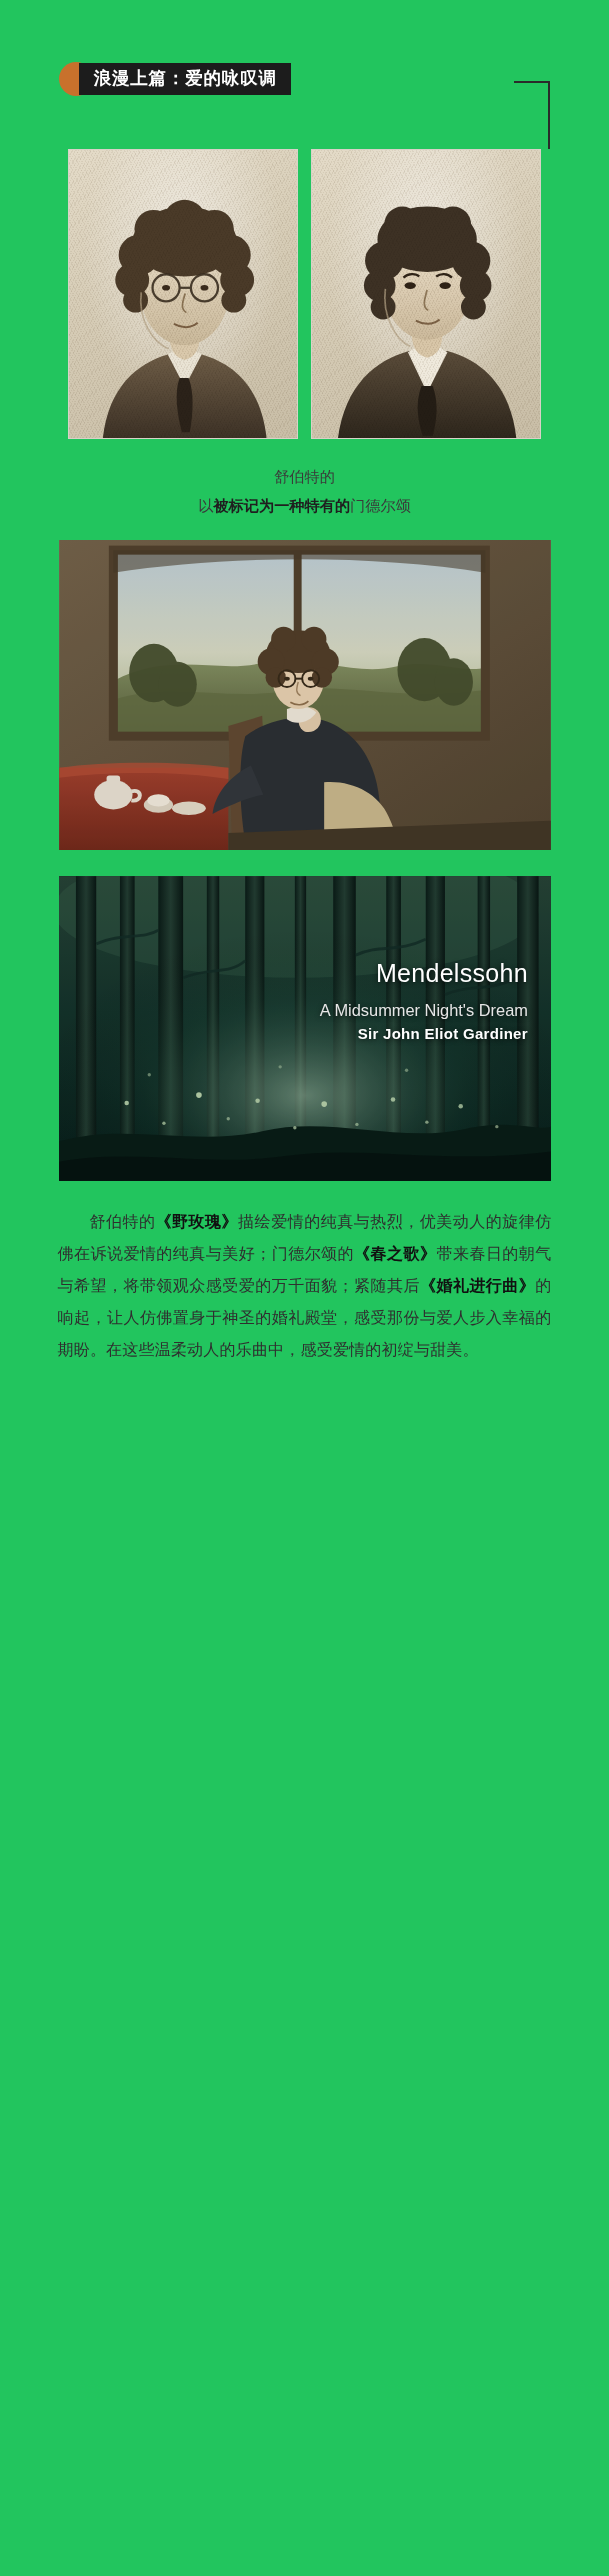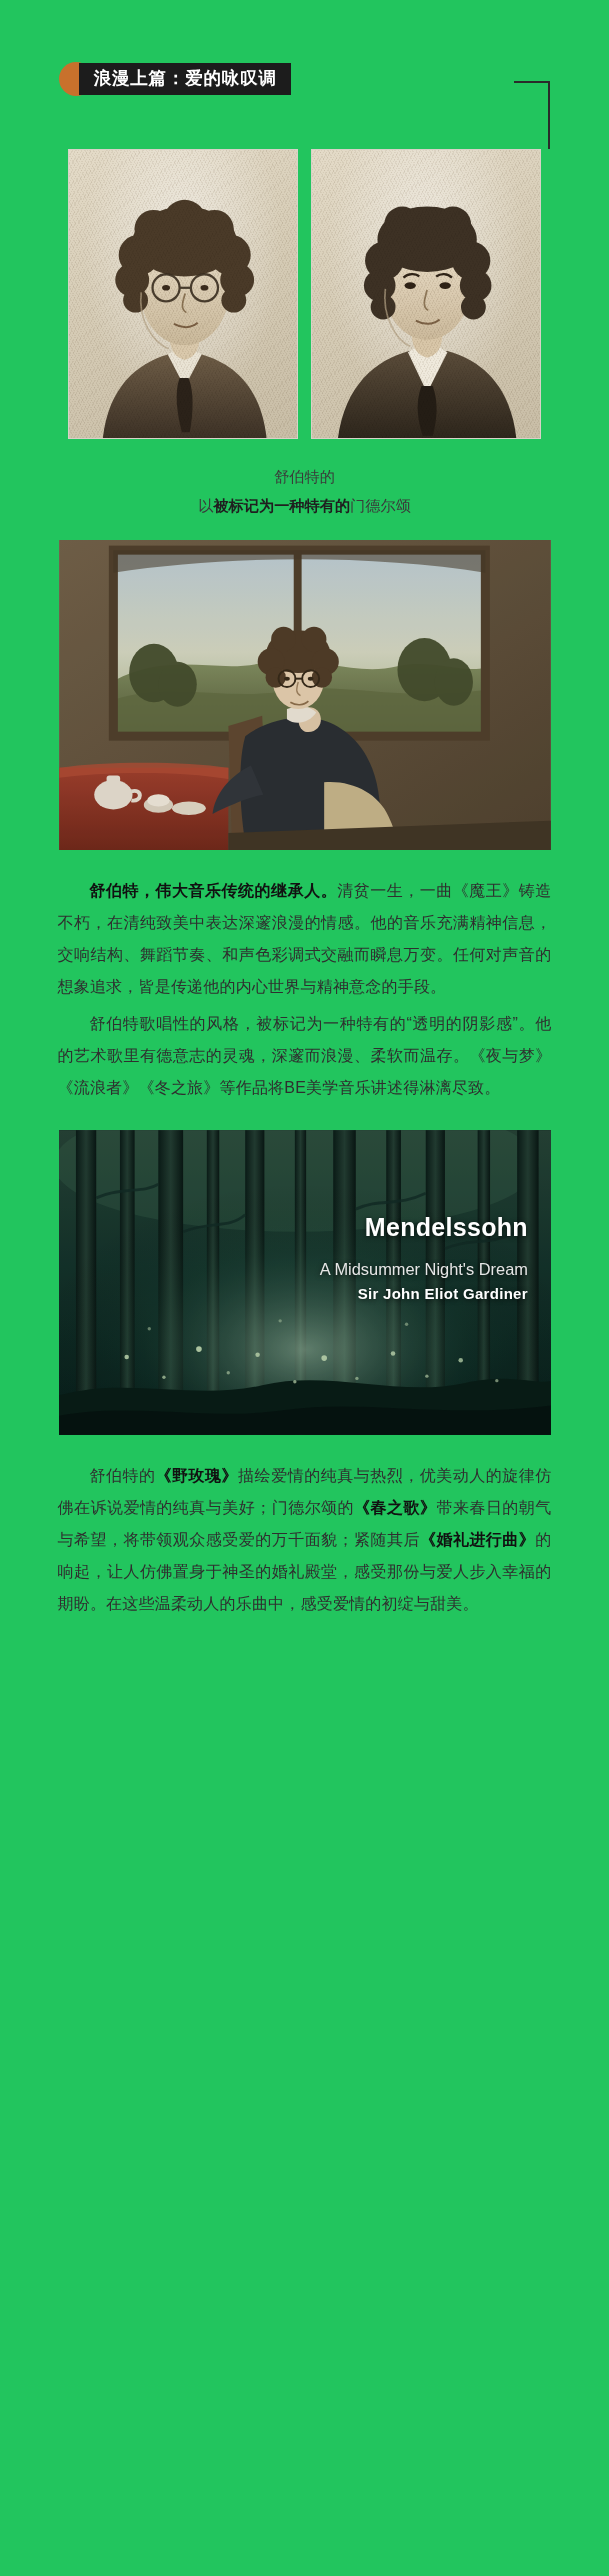--- a/index.html
+++ b/index.html
@@ -155,26 +155,26 @@
   .album-text {
     position: absolute;
     right: 22.6px;
     top: 84px;
     text-align: right;
     color: #ffffff;
     text-shadow: 0 1.1px 5.6px rgba(0,0,0,0.65);
   }
   .album-title {
     font-size: 25px;
-    font-weight: bold;
+    font-weight: normal;
     letter-spacing: 0.3px;
     line-height: 1.1;
   }
   .album-sub {
-    margin-top: 19px;
+    margin-top: 13px;
     font-size: 16.4px;
     color: #e6e6e6;
     font-weight: normal;
   }
   .album-conductor {
     margin-top: 5.6px;
     font-size: 15px;
     font-weight: bold;
     color: #ffffff;
     letter-spacing: 0.3px;
@@ -380,24 +380,20 @@
       <ellipse cx="446" cy="246" rx="5" ry="3.5" fill="#2e2417"></ellipse>
       <path d="M424 252 C420 266 420 272 428 276" stroke="#9b8161" stroke-width="2.5" fill="none"></path>
       <path d="M410 288 C420 294 434 294 442 286" stroke="#8a6c4c" stroke-width="3" fill="none"></path>
 
       <path d="M300 520 L872 498 L872 550 L300 550 Z" fill="#3a3124"></path>
 
       <rect x="0" y="0" width="872" height="550" fill="#6b4f2a" opacity="0.10"></rect>
     </svg>
   </div>
 
-  <div class="body-text">
-    <p><b>舒伯特，伟大音乐传统的继承人。</b><span>清贫一生，一曲《魔王》铸造不朽，在清纯致美中表达深邃浪漫的情感。他的音乐充满精神信息，交响结构、舞蹈节奏、和声色彩调式交融而瞬息万变。任何对声音的想象追求，皆是传递他的内心世界与精神意念的手段。</span></p>
-    <p>舒伯特歌唱性的风格，被标记为一种特有的“透明的阴影感”。他的艺术歌里有德意志的灵魂，深邃而浪漫、柔软而温存。《夜与梦》《流浪者》《冬之旅》等作品将BE美学音乐讲述得淋漓尽致。</p>
-  </div>
 
   <div class="album-wrap">
     <svg viewBox="0 0 872 540" width="492" height="305" style="position:absolute;inset:0;">
       <defs>
         <linearGradient id="forestbg" x1="0" y1="0" x2="0" y2="1">
           <stop offset="0%" stop-color="#2a4a3c"></stop>
           <stop offset="45%" stop-color="#16382f"></stop>
           <stop offset="100%" stop-color="#07201c"></stop>
         </linearGradient>
         <radialGradient id="glow" cx="0.5" cy="0.72" r="0.55">

